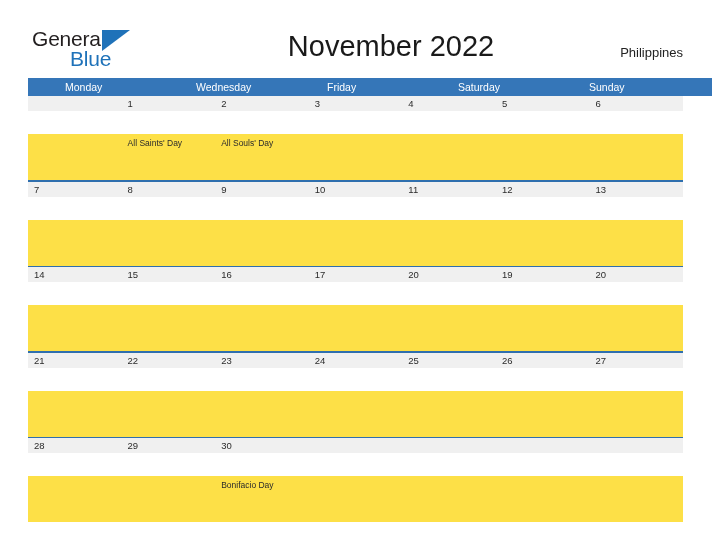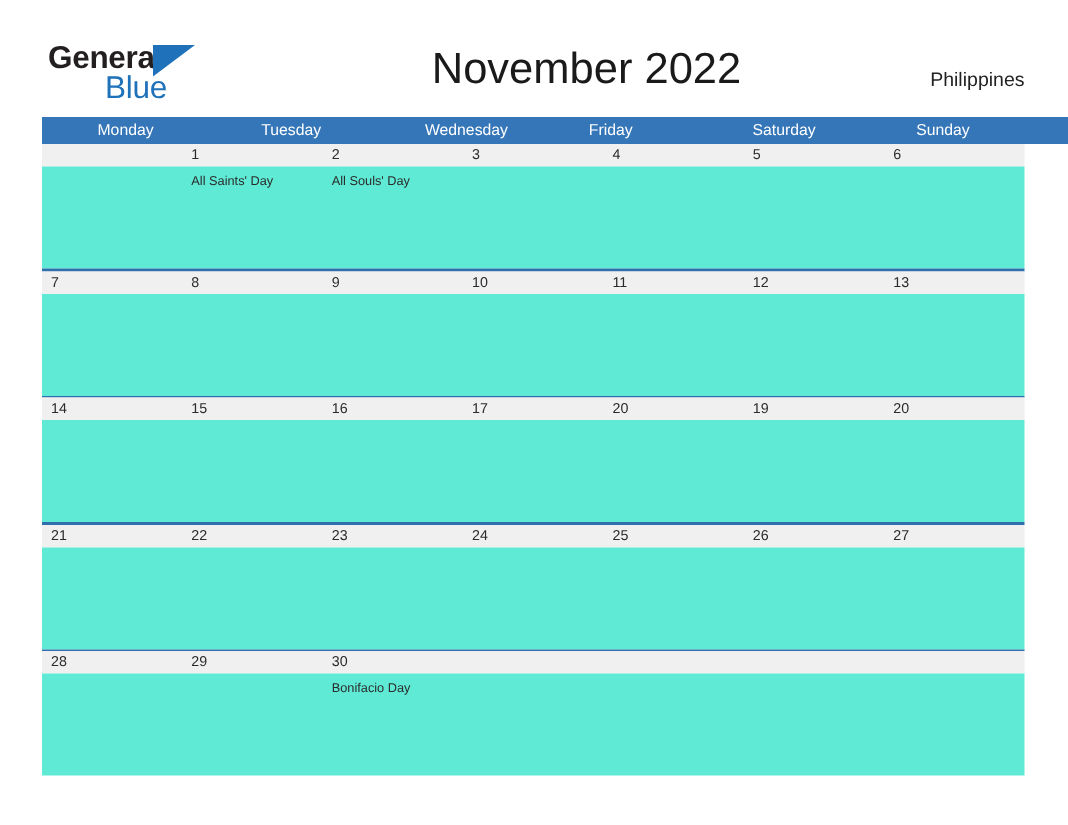--- a/index.html
+++ b/index.html
@@ -41,21 +41,20 @@
   }
   .logo-general {
     position: absolute;
     left: 0;
     top: 0;
     font-size: 21px;
     letter-spacing: -0.2px;
     color: #231f20;
     font-family: "Liberation Sans", sans-serif;
     line-height: 22px;
-    font-weight: bold;
   }
   .logo-triangle {
     position: absolute;
     left: 70px;
     top: 2px;
     width: 0;
     height: 0;
     border-left: 28px solid #1f72b9;
     border-bottom: 21px solid transparent;
   }
@@ -128,22 +127,23 @@
   }
   .week-dates {
     display: flex;
     width: 100%;
     background: #f0f0f0;
     height: 15px;
   }
   .week-body {
     display: flex;
     width: 100%;
-    background: #5eead4;
-    height: 68px;
+    background: #fde047;
+    height: 46px;
+    margin-top: 23px;
   }
   .date-cell {
     flex: 1 1 0;
     box-sizing: border-box;
     font-size: 9.5px;
     line-height: 15px;
     color: #2b2b2b;
     padding-left: 6px;
     white-space: nowrap;
     overflow: hidden;
@@ -180,21 +180,20 @@
 
     <div class="cal-title">November 2022</div>
 
     <div class="locale">Philippines</div>
 
   </div>
 
   <div class="calendar">
     <div class="weekdays">
         <div class="weekday">Monday</div>
-        <div class="weekday">Tuesday</div>
         <div class="weekday">Wednesday</div>
         <div class="weekday">Friday</div>
         <div class="weekday">Saturday</div>
         <div class="weekday">Sunday</div>
       </div>
     <div class="weeks">
         <div class="week first">
           <div class="week-dates">
             <div class="date-cell"></div>
             <div class="date-cell">1</div>

